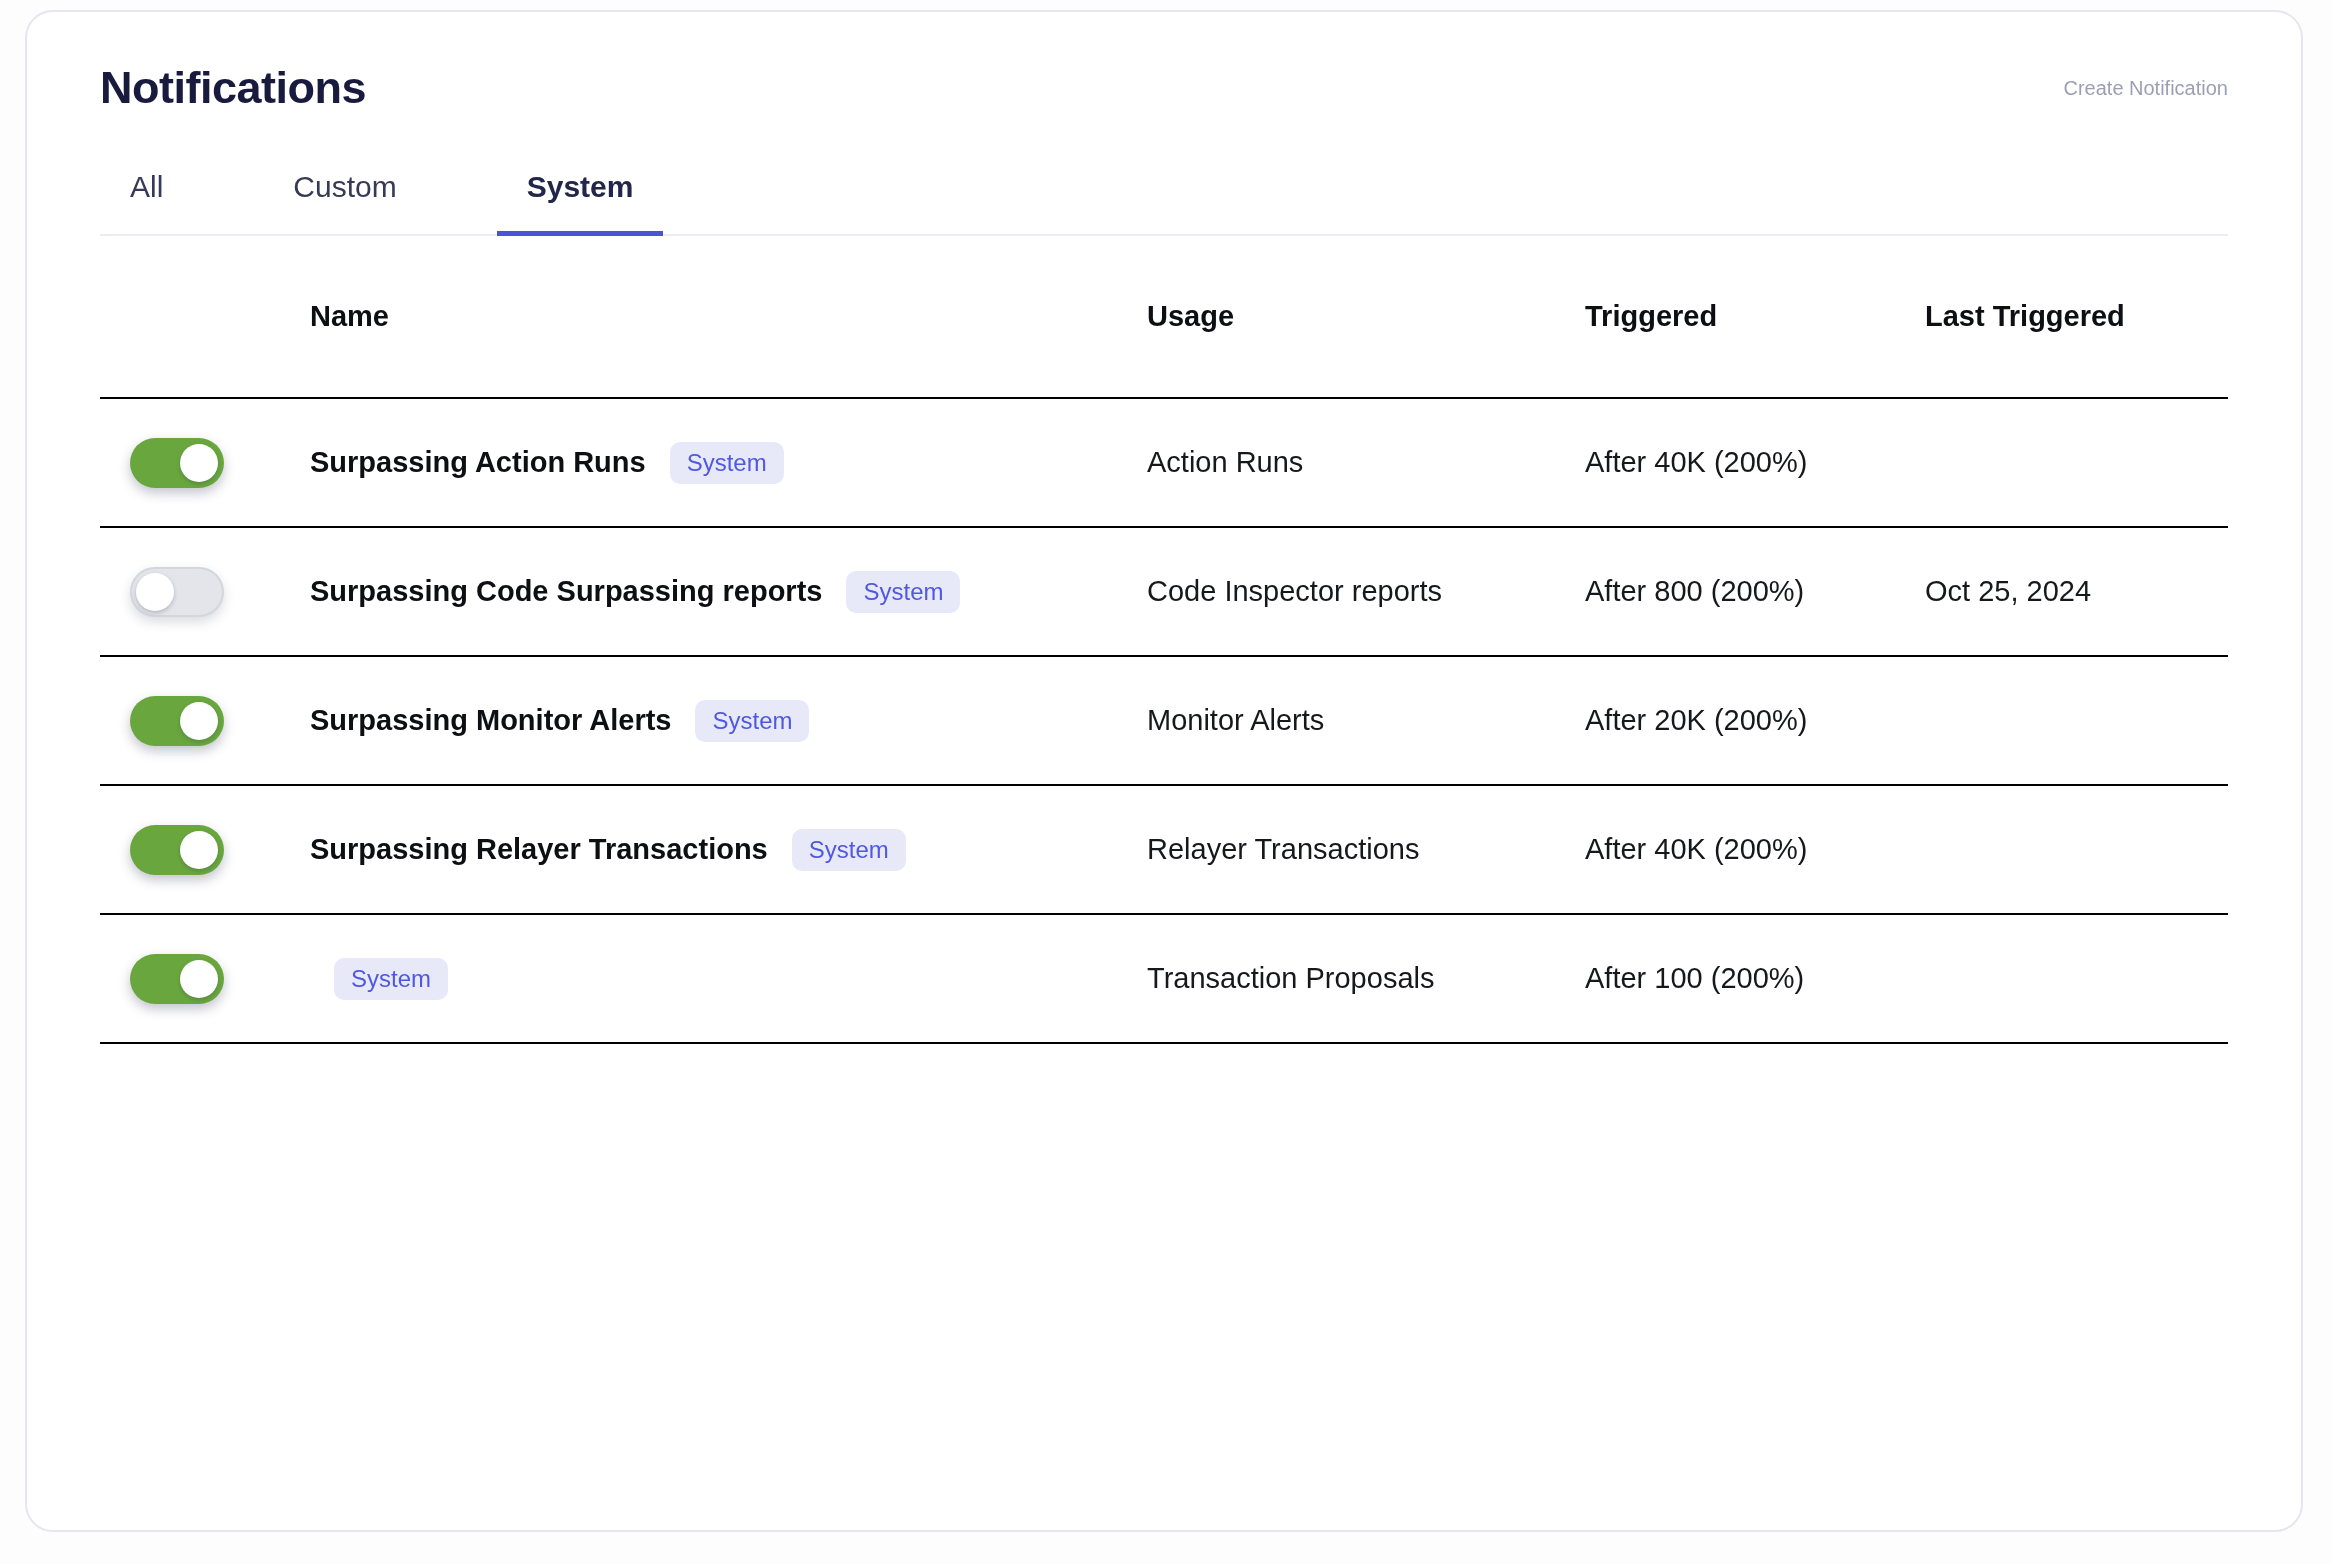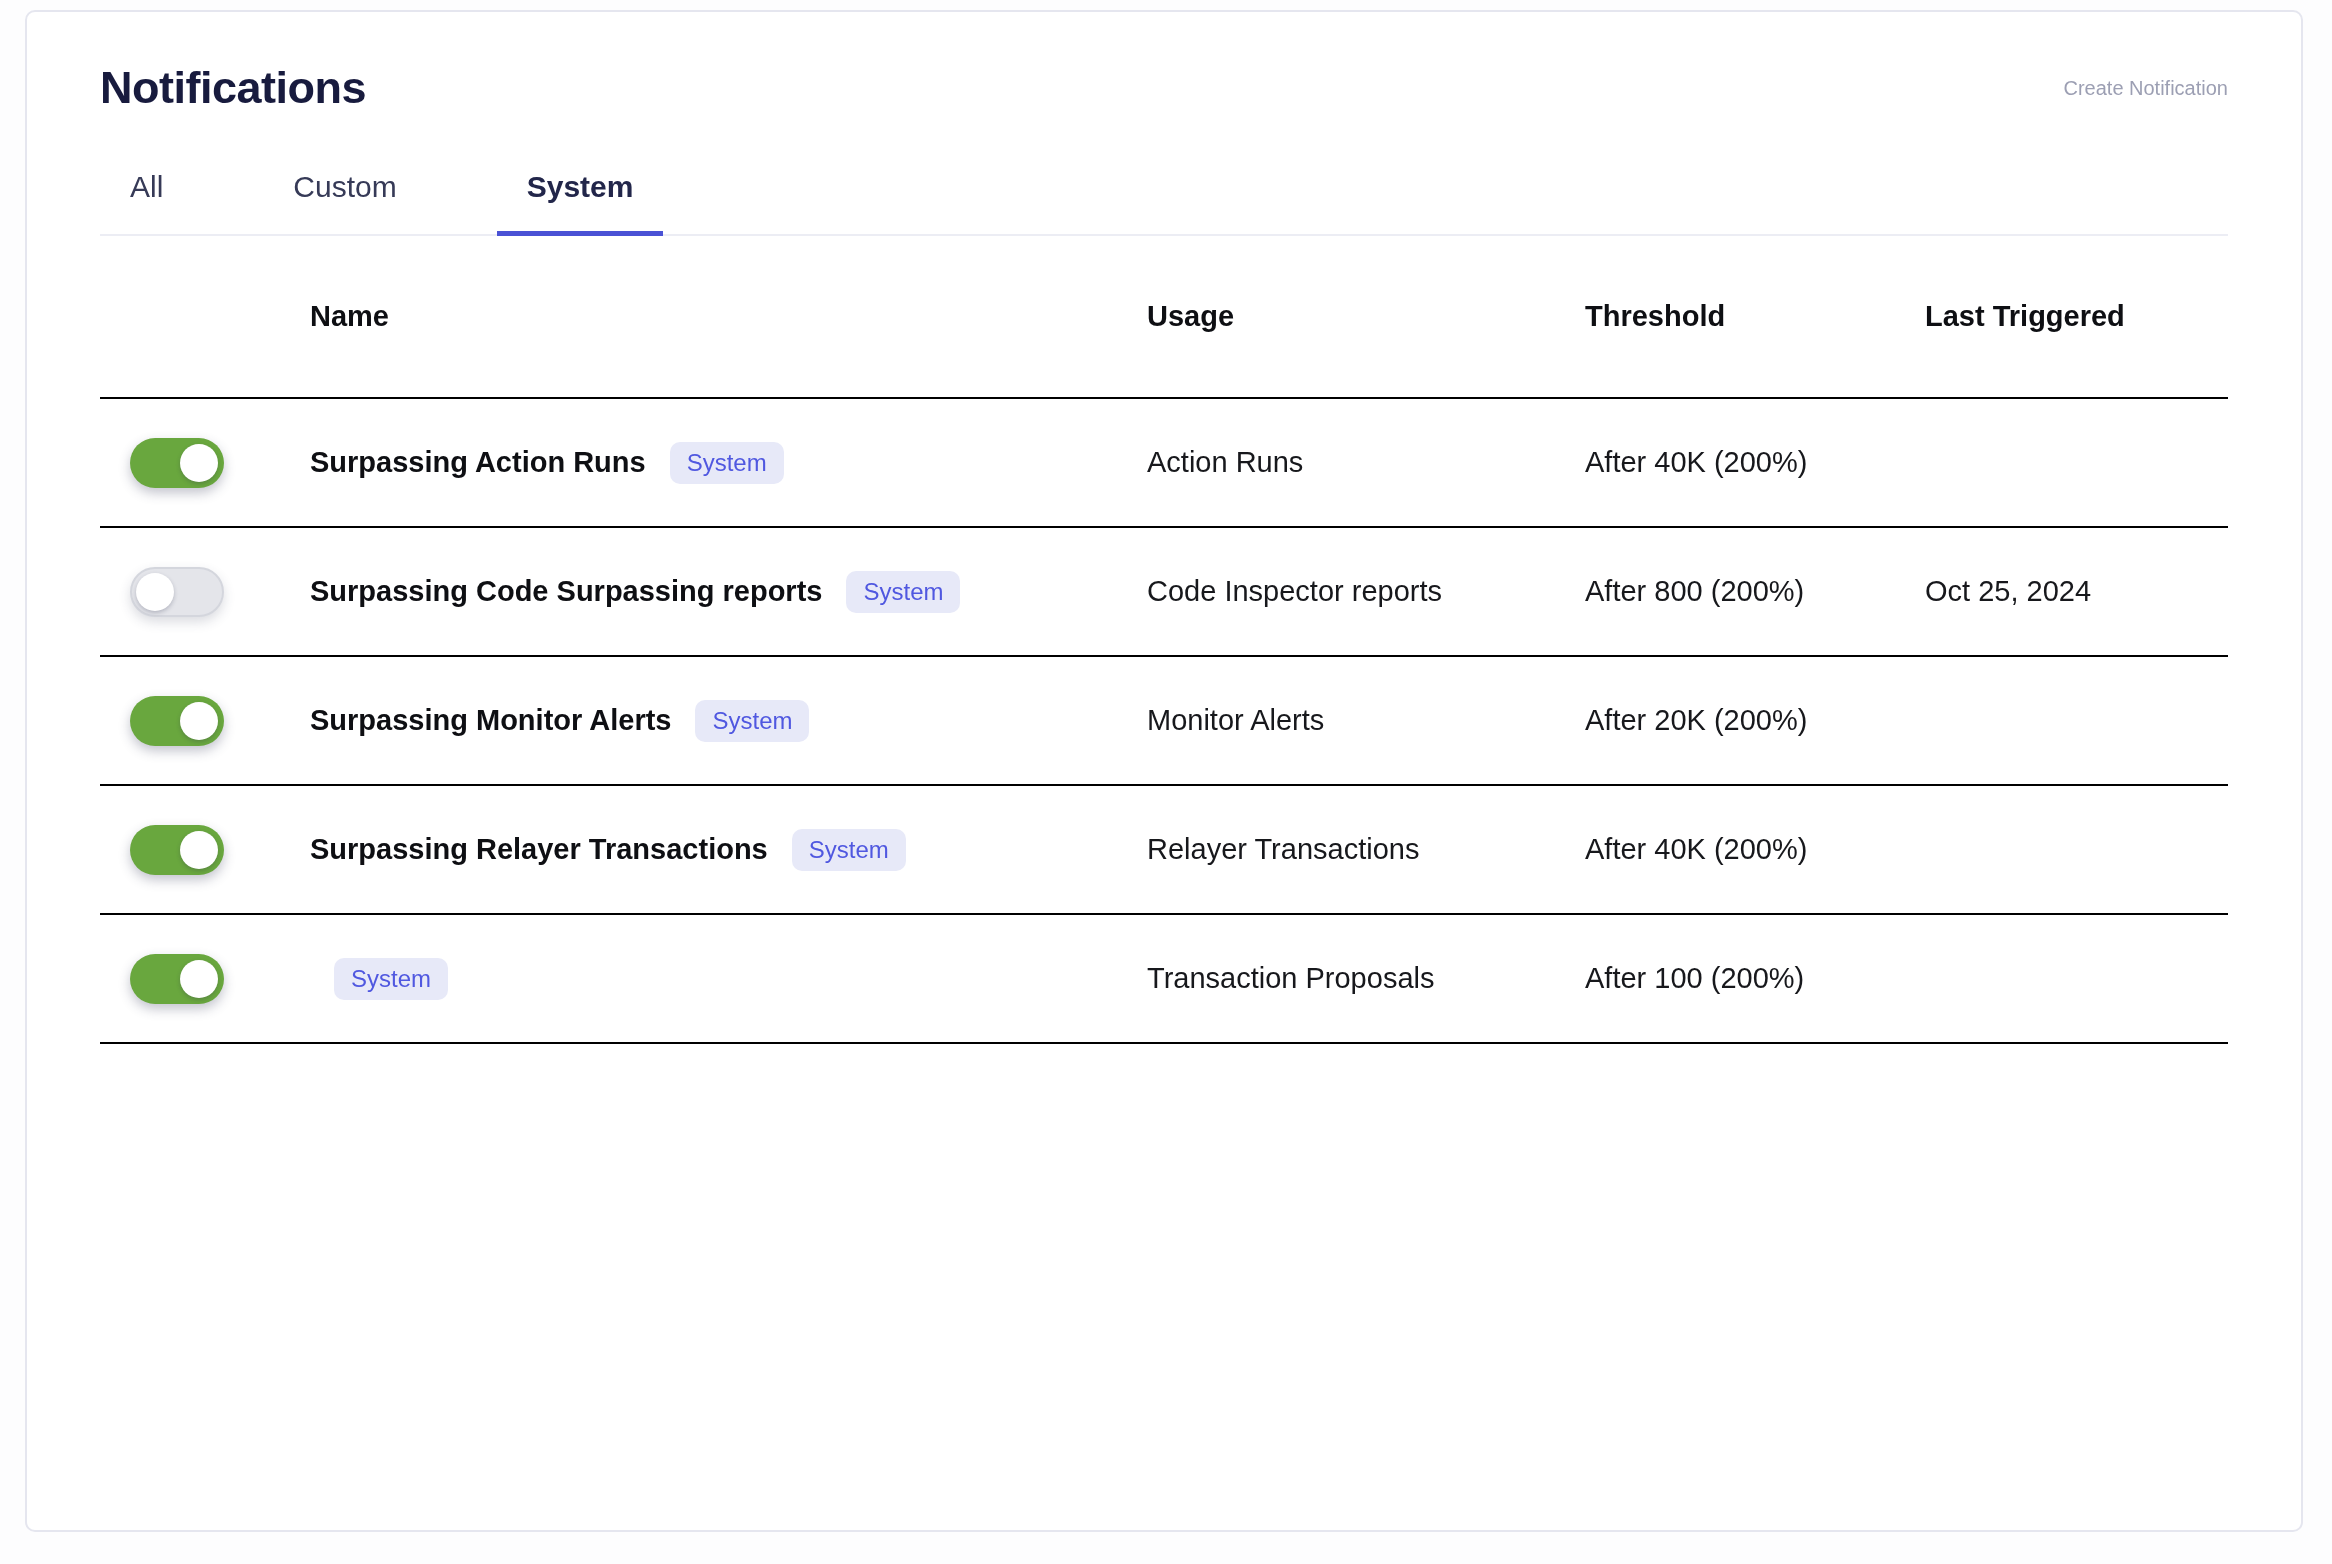--- a/index.html
+++ b/index.html
@@ -16,21 +16,21 @@
   }
   .card {
     position: absolute;
     left: 25px;
     top: 10px;
     width: 2278px;
     height: 1522px;
     box-sizing: border-box;
     background: #FFFFFF;
     border: 2px solid #E5E6EF;
-    border-radius: 10px;
+    border-radius: 28px;
     padding: 0 73px;
   }
   .card-header {
     display: flex;
     justify-content: space-between;
     align-items: center;
     padding-top: 50px;
   }
   .page-title {
     font-size: 45px;
@@ -161,21 +161,21 @@
       <div class="tab">Custom</div>
       <div class="tab active">System</div>
     </div>
 
     <div class="table">
 
       <div class="thead">
         <div class="cell"></div>
         <div class="cell">Name</div>
         <div class="cell">Usage</div>
-        <div class="cell">Threshold</div>
+        <div class="cell">Triggered</div>
         <div class="cell">Last Triggered</div>
       </div>
 
       <div class="trow">
         <div class="cell">
           <div class="toggle on" role="switch" aria-checked="true">
             <div class="knob"></div>
           </div>
         </div>
         <div class="name-cell">

